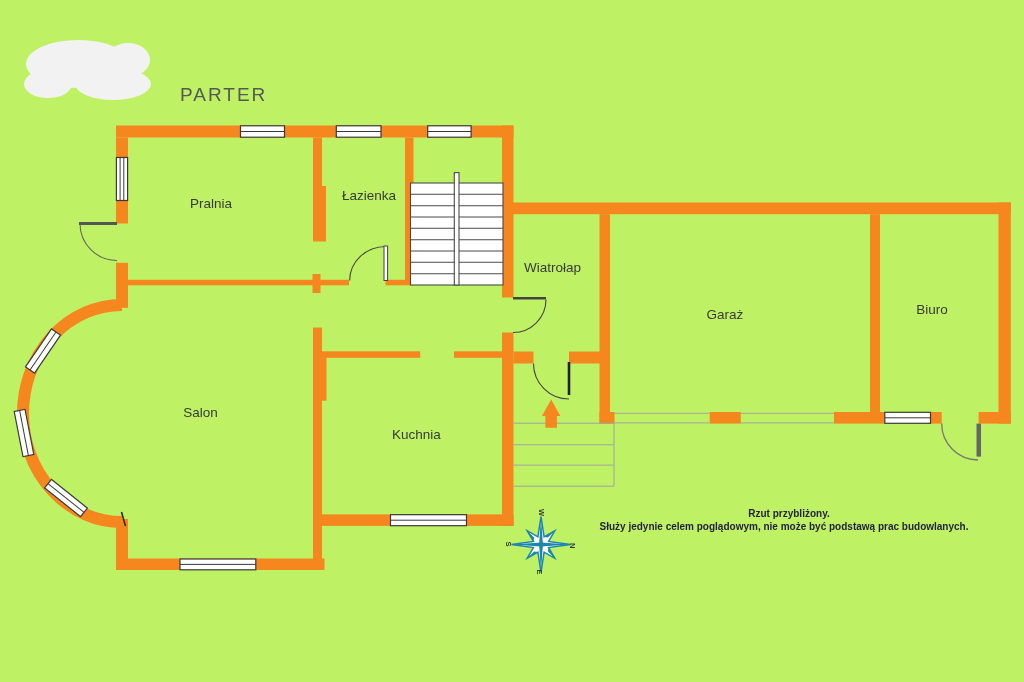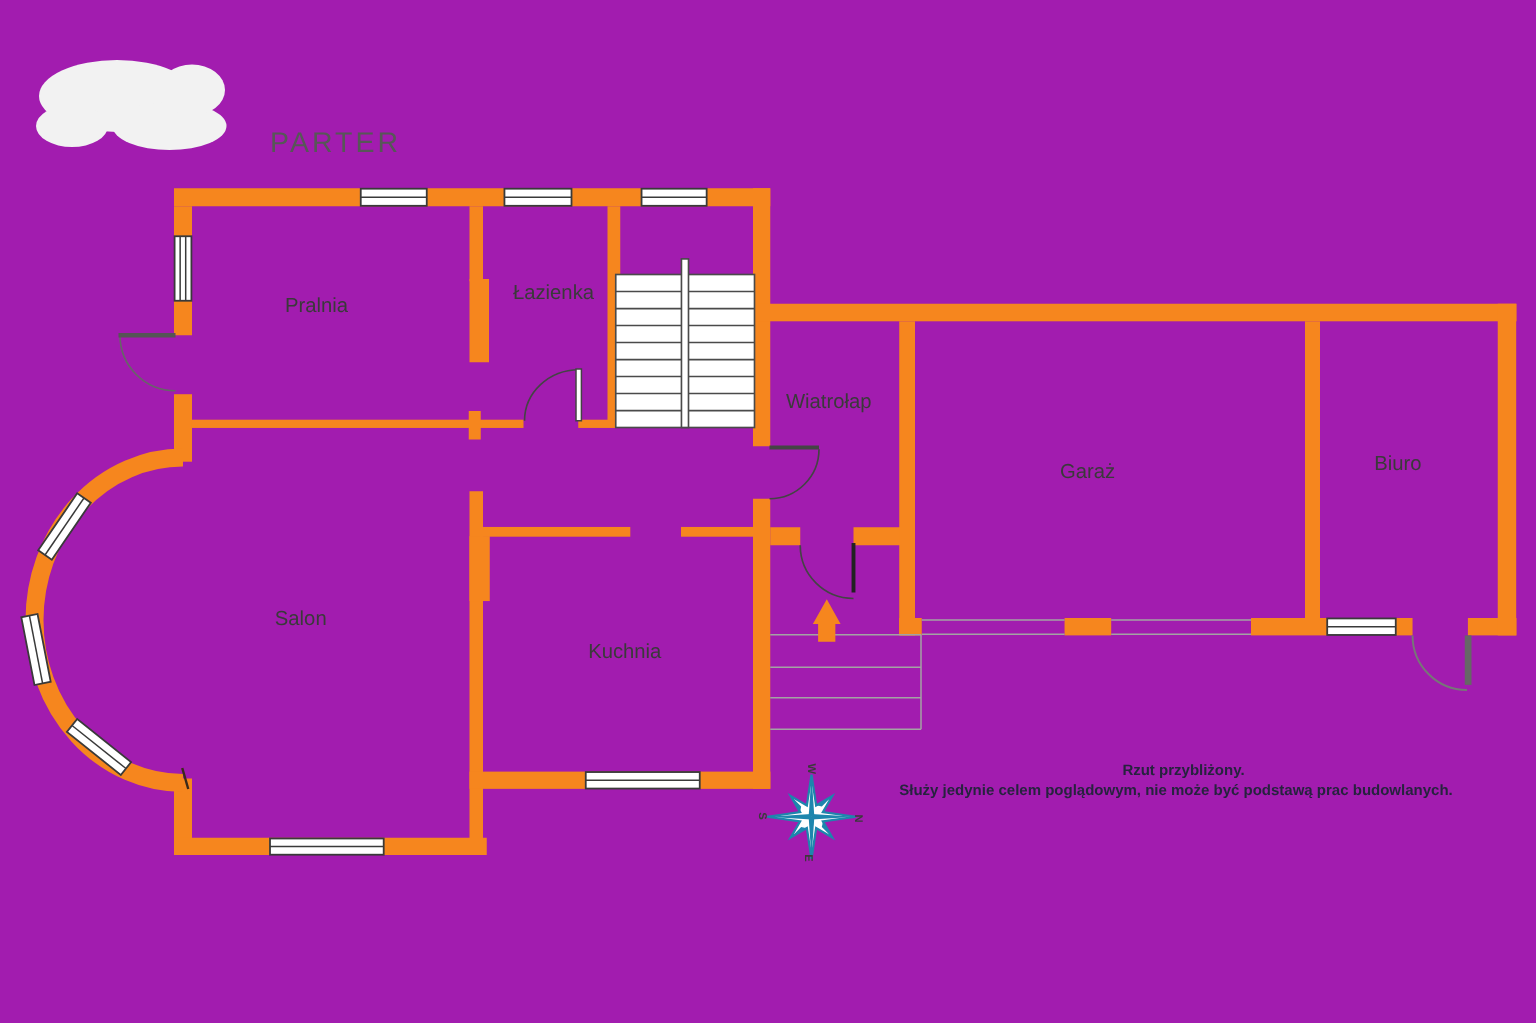--- a/index.html
+++ b/index.html
@@ -1,16 +1,16 @@
 <!DOCTYPE html>
 <html><head>
 <meta charset="utf-8">
 <style>
   html,body{margin:0;padding:0;background:#ffffff;}
-  .page{position:relative;width:1024px;height:682px;background:#a21caf;overflow:hidden;
+  .page{position:relative;width:1024px;height:682px;background:#bef264;overflow:hidden;
         font-family:"Liberation Sans", sans-serif;}
   svg{position:absolute;left:0;top:0;}
 </style>
 </head>
 <body>
 <div class="page">
 <svg width="1024" height="682" viewBox="0 0 1024 682">
 <defs>
 </defs>
 

